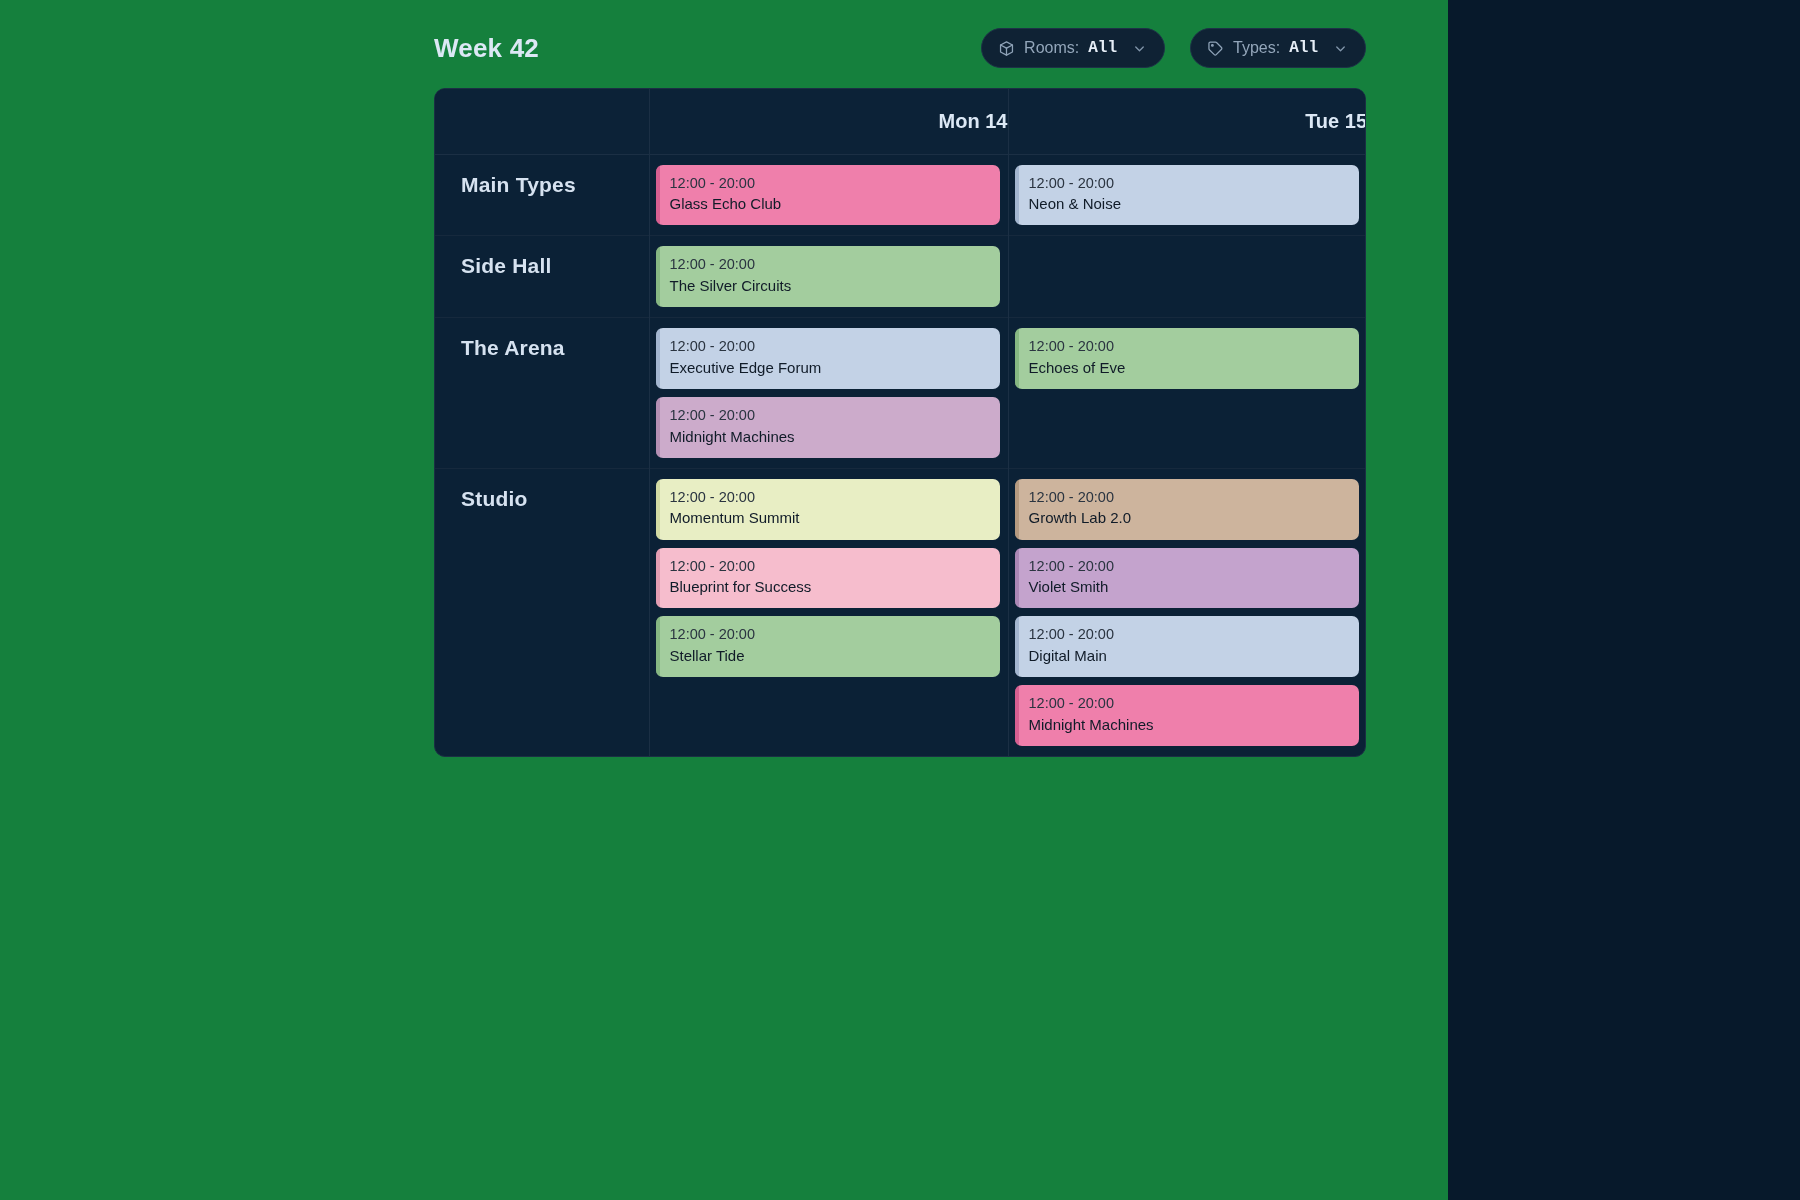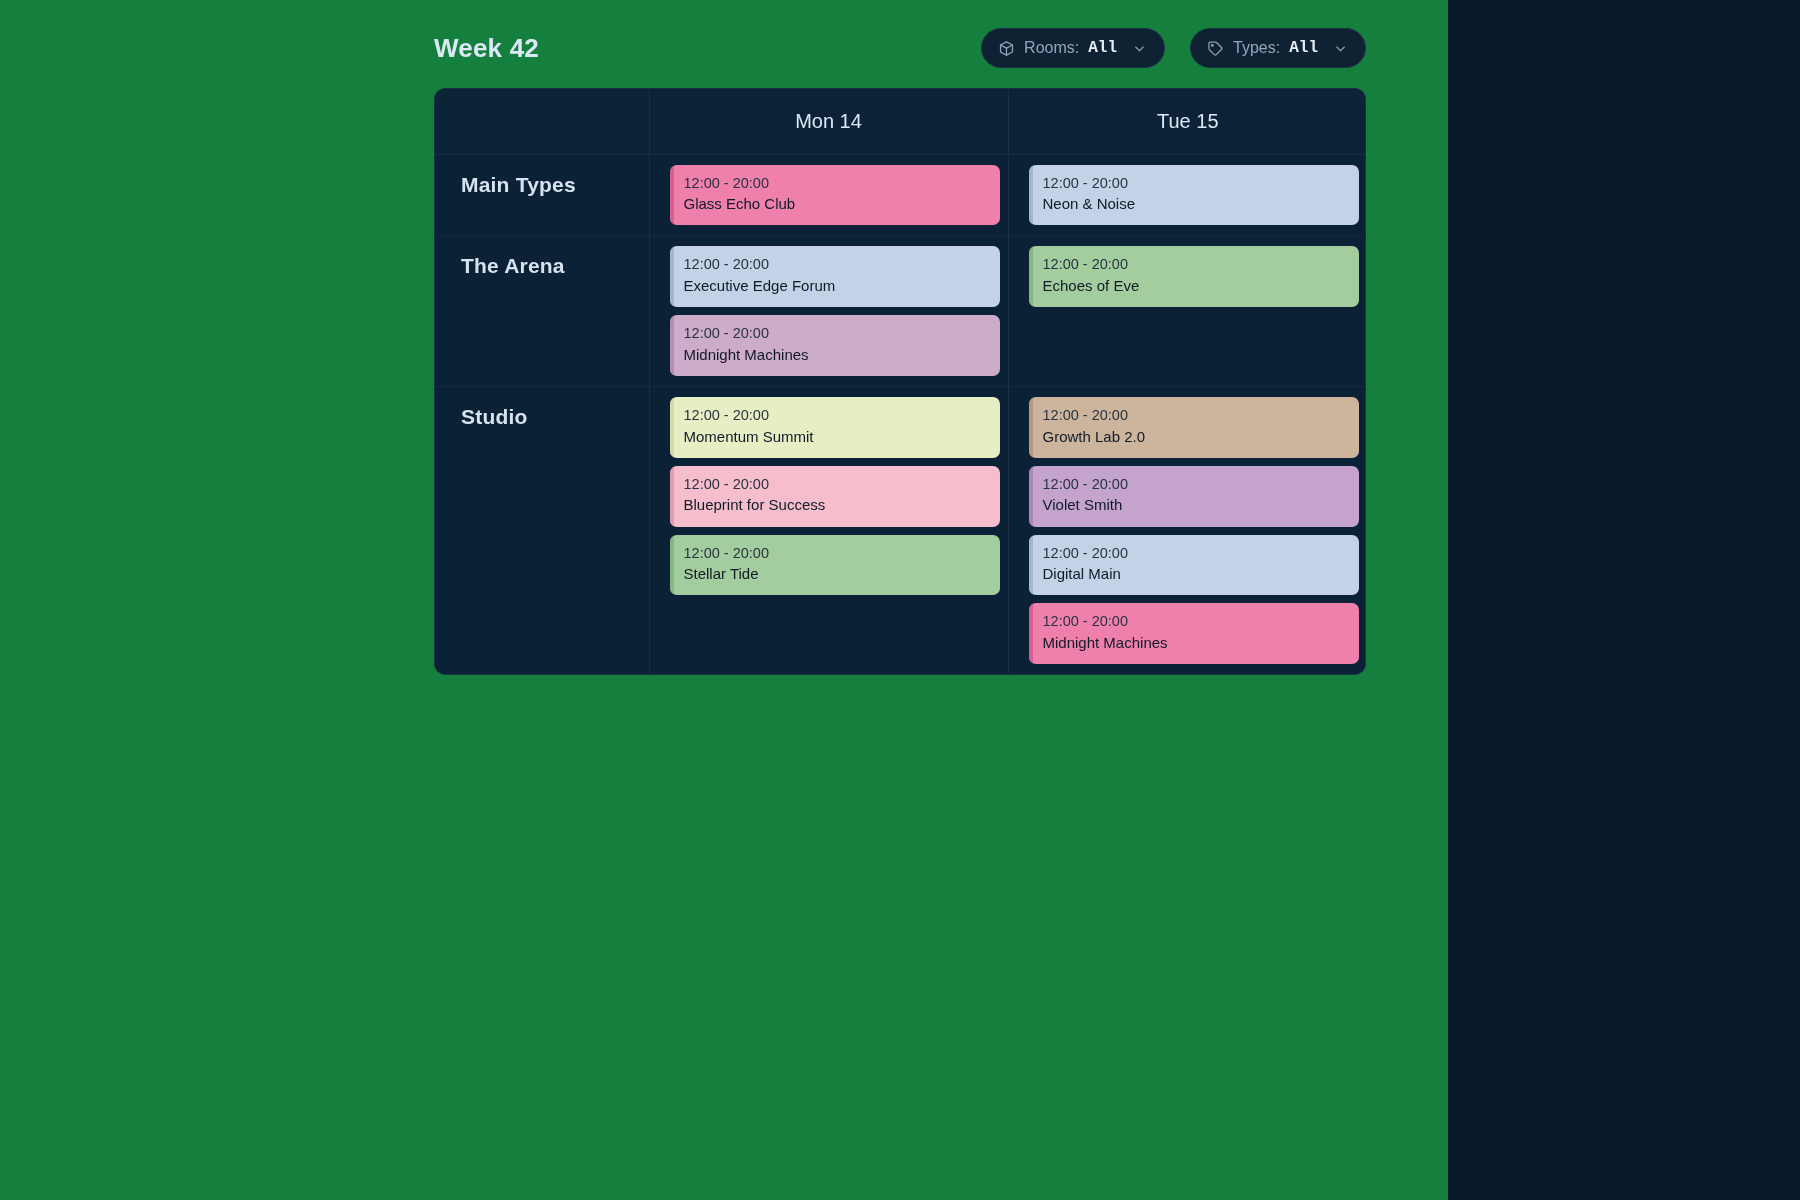--- a/index.html
+++ b/index.html
@@ -122,23 +122,23 @@
     border-right: 1px solid #1b2f44;
     background: #0c2237;
     height: 65px;
     vertical-align: middle;
     padding: 0;
   }
   .sched-table th:last-child { border-right: none; }
 
   .day-head {
     font-size: 20px;
-    font-weight: 400;
+    font-weight: 700;
     color: #dce8f5;
-    text-align: center;
+    text-align: right;
     white-space: nowrap;
   }
 
   .sched-table td {
     border-top: 1px solid #16293d;
     border-right: 1px solid #1b2f44;
     vertical-align: top;
     padding: 0;
     background: transparent;
   }
@@ -167,21 +167,20 @@
     gap: 8px;
   }
 
   .event {
     position: relative;
     border-radius: 7px;
     padding: 9px 12px 11px 14px;
     overflow: hidden;
     cursor: pointer;
     min-height: 58px;
-    margin-left: 14px;
   }
 
   .event::before {
     content: "";
     position: absolute;
     left: 0;
     top: 0;
     bottom: 0;
     width: 4px;
     background: rgba(0,0,0,0.18);
@@ -296,20 +295,45 @@
                     <div class="event-time">12:00 - 20:00</div>
                     <div class="event-title">Neon &amp; Noise</div>
                   </div>
                 </div>
               </div>
             </td>
           </tr>
           <tr>
             <td>
               <div class="room-cell">
+                <div class="room-name">Side Hall</div>
+              </div>
+            </td>
+            <td>
+              <div class="day-cell">
+                <div class="events">
+                  <div class="event" style="background: rgb(163, 205, 158);">
+                    <span style="position: absolute; left: 0px; top: 0px; bottom: 0px; width: 4px; background: rgb(134, 183, 130);"></span>
+                    <div class="event-time">12:00 - 20:00</div>
+                    <div class="event-title">The Silver Circuits</div>
+                  </div>
+                </div>
+              </div>
+            </td>
+            <td>
+              <div class="day-cell">
+                <div class="events">
+                  <div class="empty-cell"></div>
+                </div>
+              </div>
+            </td>
+          </tr>
+          <tr>
+            <td>
+              <div class="room-cell">
                 <div class="room-name">The Arena</div>
               </div>
             </td>
             <td>
               <div class="day-cell">
                 <div class="events">
                   <div class="event" style="background: rgb(195, 210, 230);">
                     <span style="position: absolute; left: 0px; top: 0px; bottom: 0px; width: 4px; background: rgb(163, 182, 208);"></span>
                     <div class="event-time">12:00 - 20:00</div>
                     <div class="event-title">Executive Edge Forum</div>

